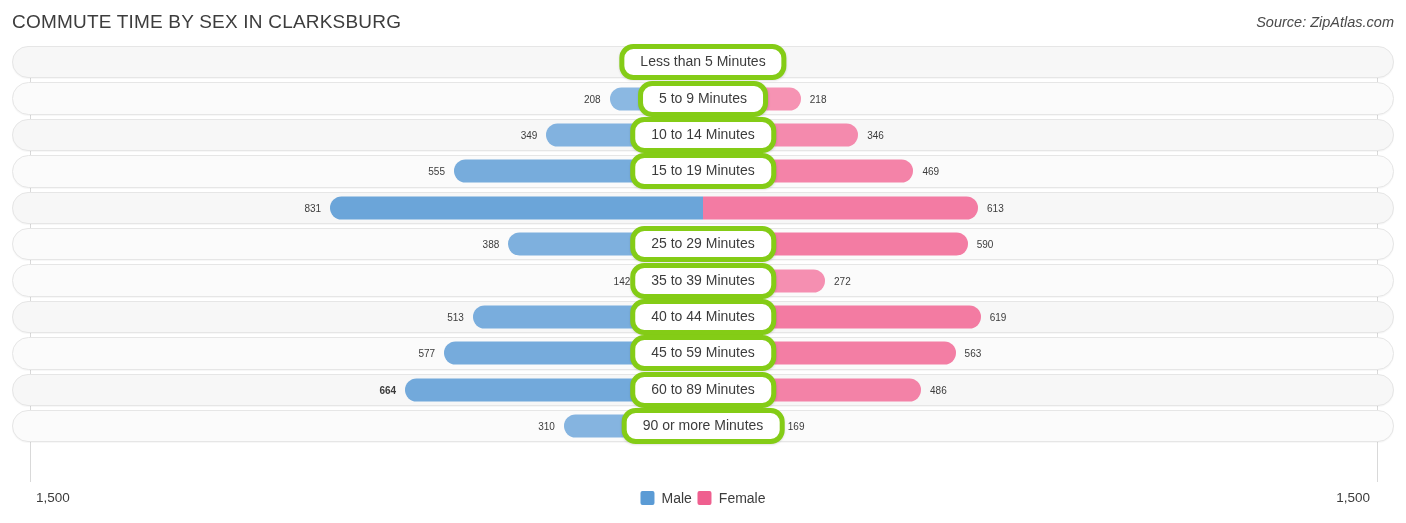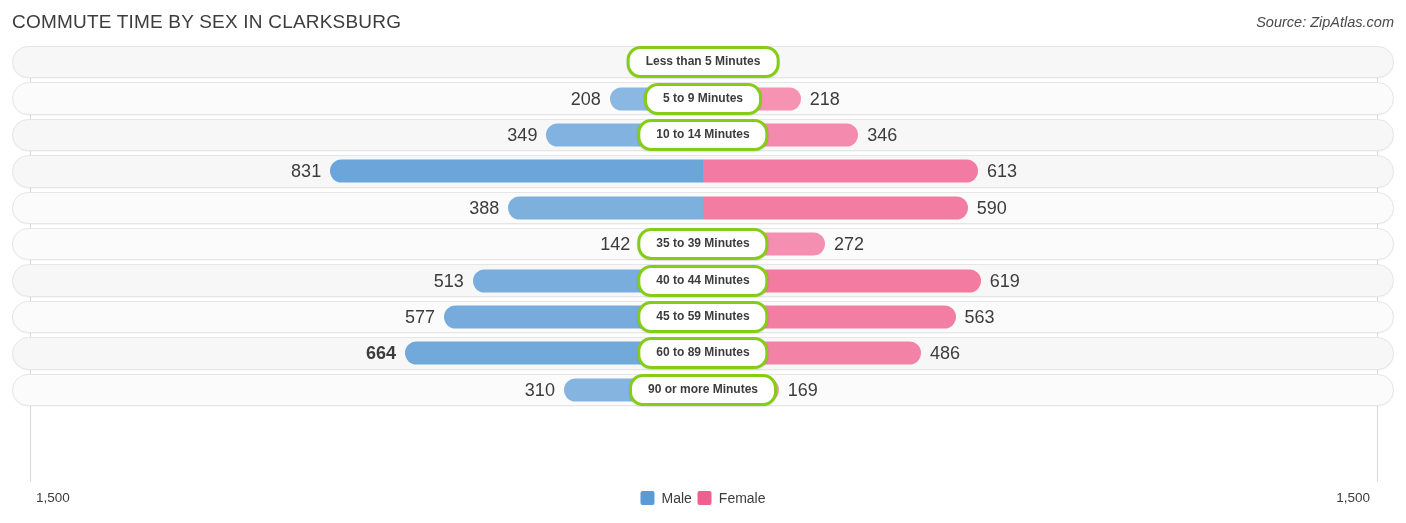--- a/index.html
+++ b/index.html
@@ -56,42 +56,41 @@
     height:23px;
     border-radius:12px;
   }
   .bar.male{right:703px;border-top-right-radius:0;border-bottom-right-radius:0;}
   .bar.female{left:703px;border-top-left-radius:0;border-bottom-left-radius:0;}
 
   .val{
     position:absolute;
     top:50%;
     transform:translateY(-50%);
-    font-size:18px;
+    font-size:10px;
     color:#3c3c3c;
     white-space:nowrap;
   }
 
   .catpill{
     position:absolute;
     left:50%;
     top:50%;
     transform:translate(-50%,-50%);
     background:#ffffff;
-    border:3px solid #84cc16;
+    border:5px solid #84cc16;
     border-radius:14px;
     height:26px;
     line-height:25px;
     padding:0 16px;
-    font-size:12px;
+    font-size:14px;
     color:#3c3c3c;
     white-space:nowrap;
     box-shadow:0 1px 2px rgba(0,0,0,.10);
     z-index:4;
-    font-weight:bold;
   }
 
   
   .footer{position:absolute;left:0;top:484px;width:1406px;height:39px;}
   .axis-left{position:absolute;left:36px;top:6px;font-size:13.5px;color:#3c3c3c;}
   .axis-right{position:absolute;right:36px;top:6px;font-size:13.5px;color:#3c3c3c;}
   .legend{
     position:absolute;left:50%;top:6px;transform:translateX(-50%);
     display:flex;align-items:center;gap:6px;
   }
@@ -130,33 +129,42 @@
           <div class="catpill">5 to 9 Minutes</div>
         </div>
         <div class="row">
           <div class="track"></div>
           <div class="bar male" style="width: 156.585px; background: rgb(130, 178, 223);"></div>
           <div class="bar female" style="width: 155.239px; background: rgb(244, 138, 173);"></div>
           <div class="val" style="right: auto; left: 537.415px; margin-right: 703px; transform: translate(-100%, -50%);">349</div>
           <div class="val" style="left: 867.239px;">346</div>
           <div class="catpill">10 to 14 Minutes</div>
         </div>
+        <div class="row alt">
+          <div class="track"></div>
+          <div class="bar male" style="width: 249.01px; background: rgb(119, 172, 220);"></div>
+          <div class="bar female" style="width: 210.425px; background: rgb(244, 131, 168);"></div>
+          <div class="val" style="right: auto; left: 444.99px; margin-right: 703px; transform: translate(-100%, -50%);">555</div>
+          <div class="val" style="left: 922.425px;">469</div>
+          <div class="catpill">15 to 19 Minutes</div>
+        </div>
         <div class="row">
           <div class="track"></div>
           <div class="bar male" style="width: 372.842px; background: rgb(107, 165, 217);"></div>
           <div class="bar female" style="width: 275.033px; background: rgb(243, 123, 163);"></div>
           <div class="val" style="right: auto; left: 321.158px; margin-right: 703px; transform: translate(-100%, -50%);">831</div>
           <div class="val" style="left: 987.033px;">613</div>
         </div>
         <div class="row alt">
           <div class="track"></div>
           <div class="bar male" style="width: 194.721px; background: rgb(126, 176, 222);"></div>
           <div class="bar female" style="width: 264.713px; background: rgb(243, 124, 163);"></div>
           <div class="val" style="right: auto; left: 499.279px; margin-right: 703px; transform: translate(-100%, -50%);">388</div>
           <div class="val" style="left: 976.713px;">590</div>
+          <div class="catpill">25 to 29 Minutes</div>
         </div>
         <div class="row alt">
           <div class="track"></div>
           <div class="bar male" style="width: 63.7107px; background: rgb(144, 187, 227);"></div>
           <div class="bar female" style="width: 122.037px; background: rgb(245, 143, 177);"></div>
           <div class="val" style="right: auto; left: 630.289px; margin-right: 703px; transform: translate(-100%, -50%);">142</div>
           <div class="val" style="left: 834.037px;">272</div>
           <div class="catpill">35 to 39 Minutes</div>
         </div>
         <div class="row">

